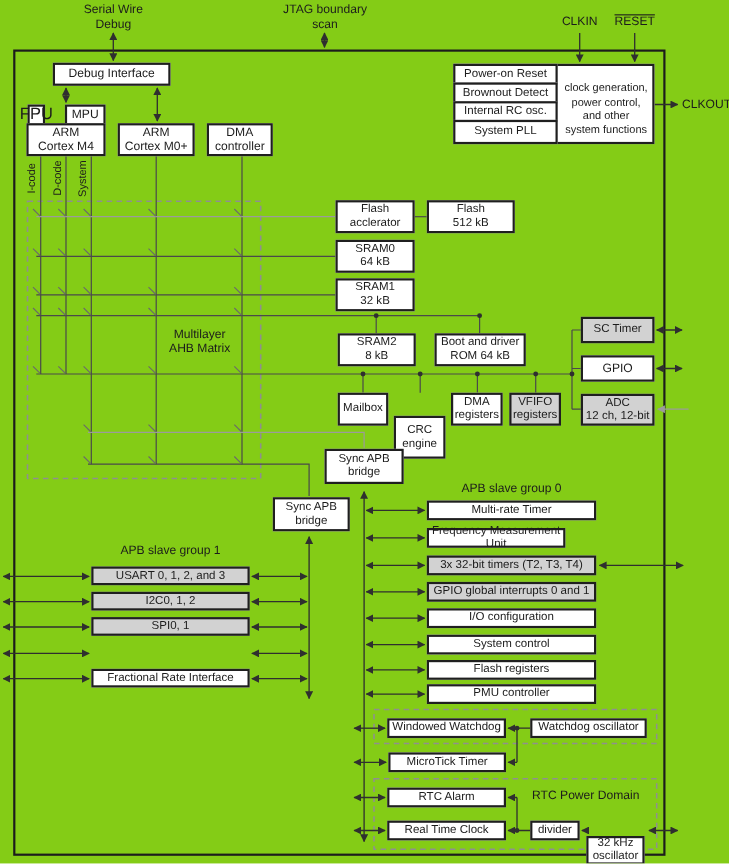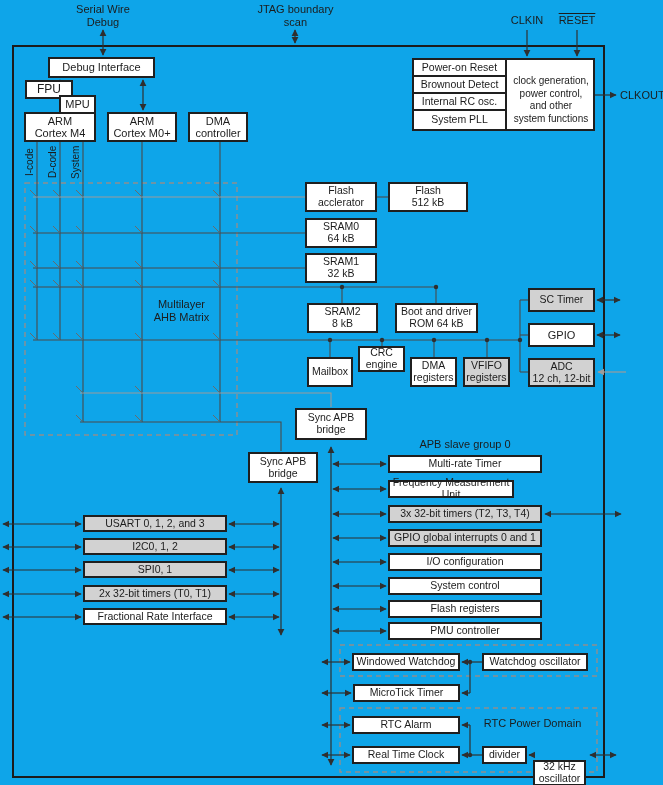--- a/index.html
+++ b/index.html
@@ -1,16 +1,16 @@
 <!DOCTYPE html>
 <html><head>
 <meta charset="utf-8">
 <style>
   html,body{margin:0;padding:0;background:#fff}
-  .stage{position:relative;width:663px;height:785px;background:#0ea5e9;
+  .stage{position:relative;width:663px;height:785px;background:#84cc16;
          font-family:"Liberation Sans",sans-serif;color:#1c1c1c;overflow:hidden}
   .chip{position:absolute;left:12px;top:45px;width:593px;height:733px;
         border:2px solid #1c1c1c;box-sizing:border-box}
   .bx{position:absolute;box-sizing:border-box;border:2px solid #1f1f1f;background:#fff;
       display:flex;align-items:center;justify-content:center;text-align:center;
       white-space:pre-line;font-size:10.5px;line-height:1.12}
   .gray{background:#d2d2d2}
   .lbl{position:absolute;box-sizing:border-box;display:flex;align-items:center;justify-content:center;
        text-align:center;white-space:pre-line;font-size:11px;line-height:1.2}
   .bold{font-weight:normal}
@@ -183,21 +183,21 @@
 
   <div class="lbl" style="left:63px;top:2px;width:80px;height:28px">Serial Wire
 Debug</div>
   <div class="lbl" style="left:253px;top:2px;width:85px;height:28px">JTAG boundary
 scan</div>
   <div class="lbl" style="left:504px;top:14px;width:46px;height:14px">CLKIN</div>
   <div class="lbl" style="left:554px;top:14px;width:46px;height:14px"><span class="overlined">RESET</span></div>
   <div class="lbl left" style="left:620px;top:89px;width:43px;height:13px">CLKOUT</div>
 
   <div class="bx" style="left:48px;top:57px;width:107px;height:21px;font-size:11px">Debug Interface</div>
-  <div class="bx" style="left:25px;top:80px;width:48px;height:19px;font-size:12px">FPU</div>
+  <div class="bx" style="left:25px;top:95px;width:16px;height:19px;font-size:15px">FPU</div>
   <div class="bx" style="left:59px;top:95px;width:37px;height:19px;font-size:11px">MPU</div>
   <div class="bx" style="left:24px;top:112px;width:72px;height:30px;font-size:11px">ARM
 Cortex M4</div>
   <div class="bx" style="left:107px;top:112px;width:70px;height:30px;font-size:11px">ARM
 Cortex M0+</div>
   <div class="bx" style="left:188px;top:112px;width:60px;height:30px;font-size:11px">DMA
 controller</div>
 
   <div class="vert" style="left:23px;top:142px;width:13px;height:40px">I-code</div>
   <div class="vert" style="left:46px;top:142px;width:13px;height:40px">D-code</div>
@@ -223,21 +223,21 @@
   <div class="bx" style="left:305px;top:218px;width:72px;height:30px">SRAM0
 64 kB</div>
   <div class="bx" style="left:305px;top:253px;width:72px;height:30px">SRAM1
 32 kB</div>
   <div class="bx" style="left:307px;top:303px;width:71px;height:30px">SRAM2
 8 kB</div>
   <div class="bx" style="left:395px;top:303px;width:83px;height:30px">Boot and driver
 ROM 64 kB</div>
 
   <div class="bx" style="left:307px;top:357px;width:46px;height:30px">Mailbox</div>
-  <div class="bx" style="left:358px;top:346px;width:47px;height:26px">CRC
+  <div class="bx" style="left:358px;top:378px;width:47px;height:39px">CRC
 engine</div>
   <div class="bx" style="left:410px;top:357px;width:47px;height:30px">DMA
 registers</div>
   <div class="bx gray" style="left:463px;top:357px;width:47px;height:30px">VFIFO
 registers</div>
   <div class="bx gray" style="left:528px;top:288px;width:67px;height:24px">SC Timer</div>
   <div class="bx" style="left:528px;top:323px;width:67px;height:24px;font-size:11px">GPIO</div>
   <div class="bx gray" style="left:528px;top:358px;width:67px;height:29px">ADC
 12 ch, 12-bit</div>
 
@@ -249,24 +249,24 @@
   <div class="lbl bold" style="left:380px;top:438px;width:170px;height:14px">APB slave group 0</div>
   <div class="bx" style="left:388px;top:455px;width:154px;height:18px">Multi-rate Timer</div>
   <div class="bx" style="left:388px;top:480px;width:126px;height:18px">Frequency Measurement Unit</div>
   <div class="bx gray" style="left:388px;top:505px;width:154px;height:18px">3x 32-bit timers (T2, T3, T4)</div>
   <div class="bx gray" style="left:388px;top:529px;width:154px;height:18px">GPIO global interrupts 0 and 1</div>
   <div class="bx" style="left:388px;top:553px;width:154px;height:18px">I/O configuration</div>
   <div class="bx" style="left:388px;top:577px;width:154px;height:18px">System control</div>
   <div class="bx" style="left:388px;top:600px;width:154px;height:18px">Flash registers</div>
   <div class="bx" style="left:388px;top:622px;width:154px;height:18px">PMU controller</div>
 
+  <div class="lbl bold" style="left:70px;top:495px;width:170px;height:14px">APB slave group 1</div>
   <div class="bx gray" style="left:83px;top:515px;width:144px;height:17px">USART 0, 1, 2, and 3</div>
   <div class="bx gray" style="left:83px;top:538px;width:144px;height:17px">I2C0, 1, 2</div>
   <div class="bx gray" style="left:83px;top:561px;width:144px;height:17px">SPI0, 1</div>
-  <div class="bx gray" style="left:83px;top:585px;width:144px;height:17px">2x 32-bit timers (T0, T1)</div>
   <div class="bx" style="left:83px;top:608px;width:144px;height:17px">Fractional Rate Interface</div>
 
   <div class="bx" style="left:352px;top:653px;width:108px;height:18px">Windowed Watchdog</div>
   <div class="bx" style="left:482px;top:653px;width:106px;height:18px">Watchdog oscillator</div>
   <div class="bx" style="left:353px;top:684px;width:107px;height:18px">MicroTick Timer</div>
 
   <div class="lbl bold" style="left:470px;top:717px;width:125px;height:14px">RTC Power Domain</div>
   <div class="bx" style="left:352px;top:716px;width:108px;height:18px">RTC Alarm</div>
   <div class="bx" style="left:352px;top:746px;width:108px;height:18px">Real Time Clock</div>
   <div class="bx" style="left:482px;top:746px;width:45px;height:18px">divider</div>

